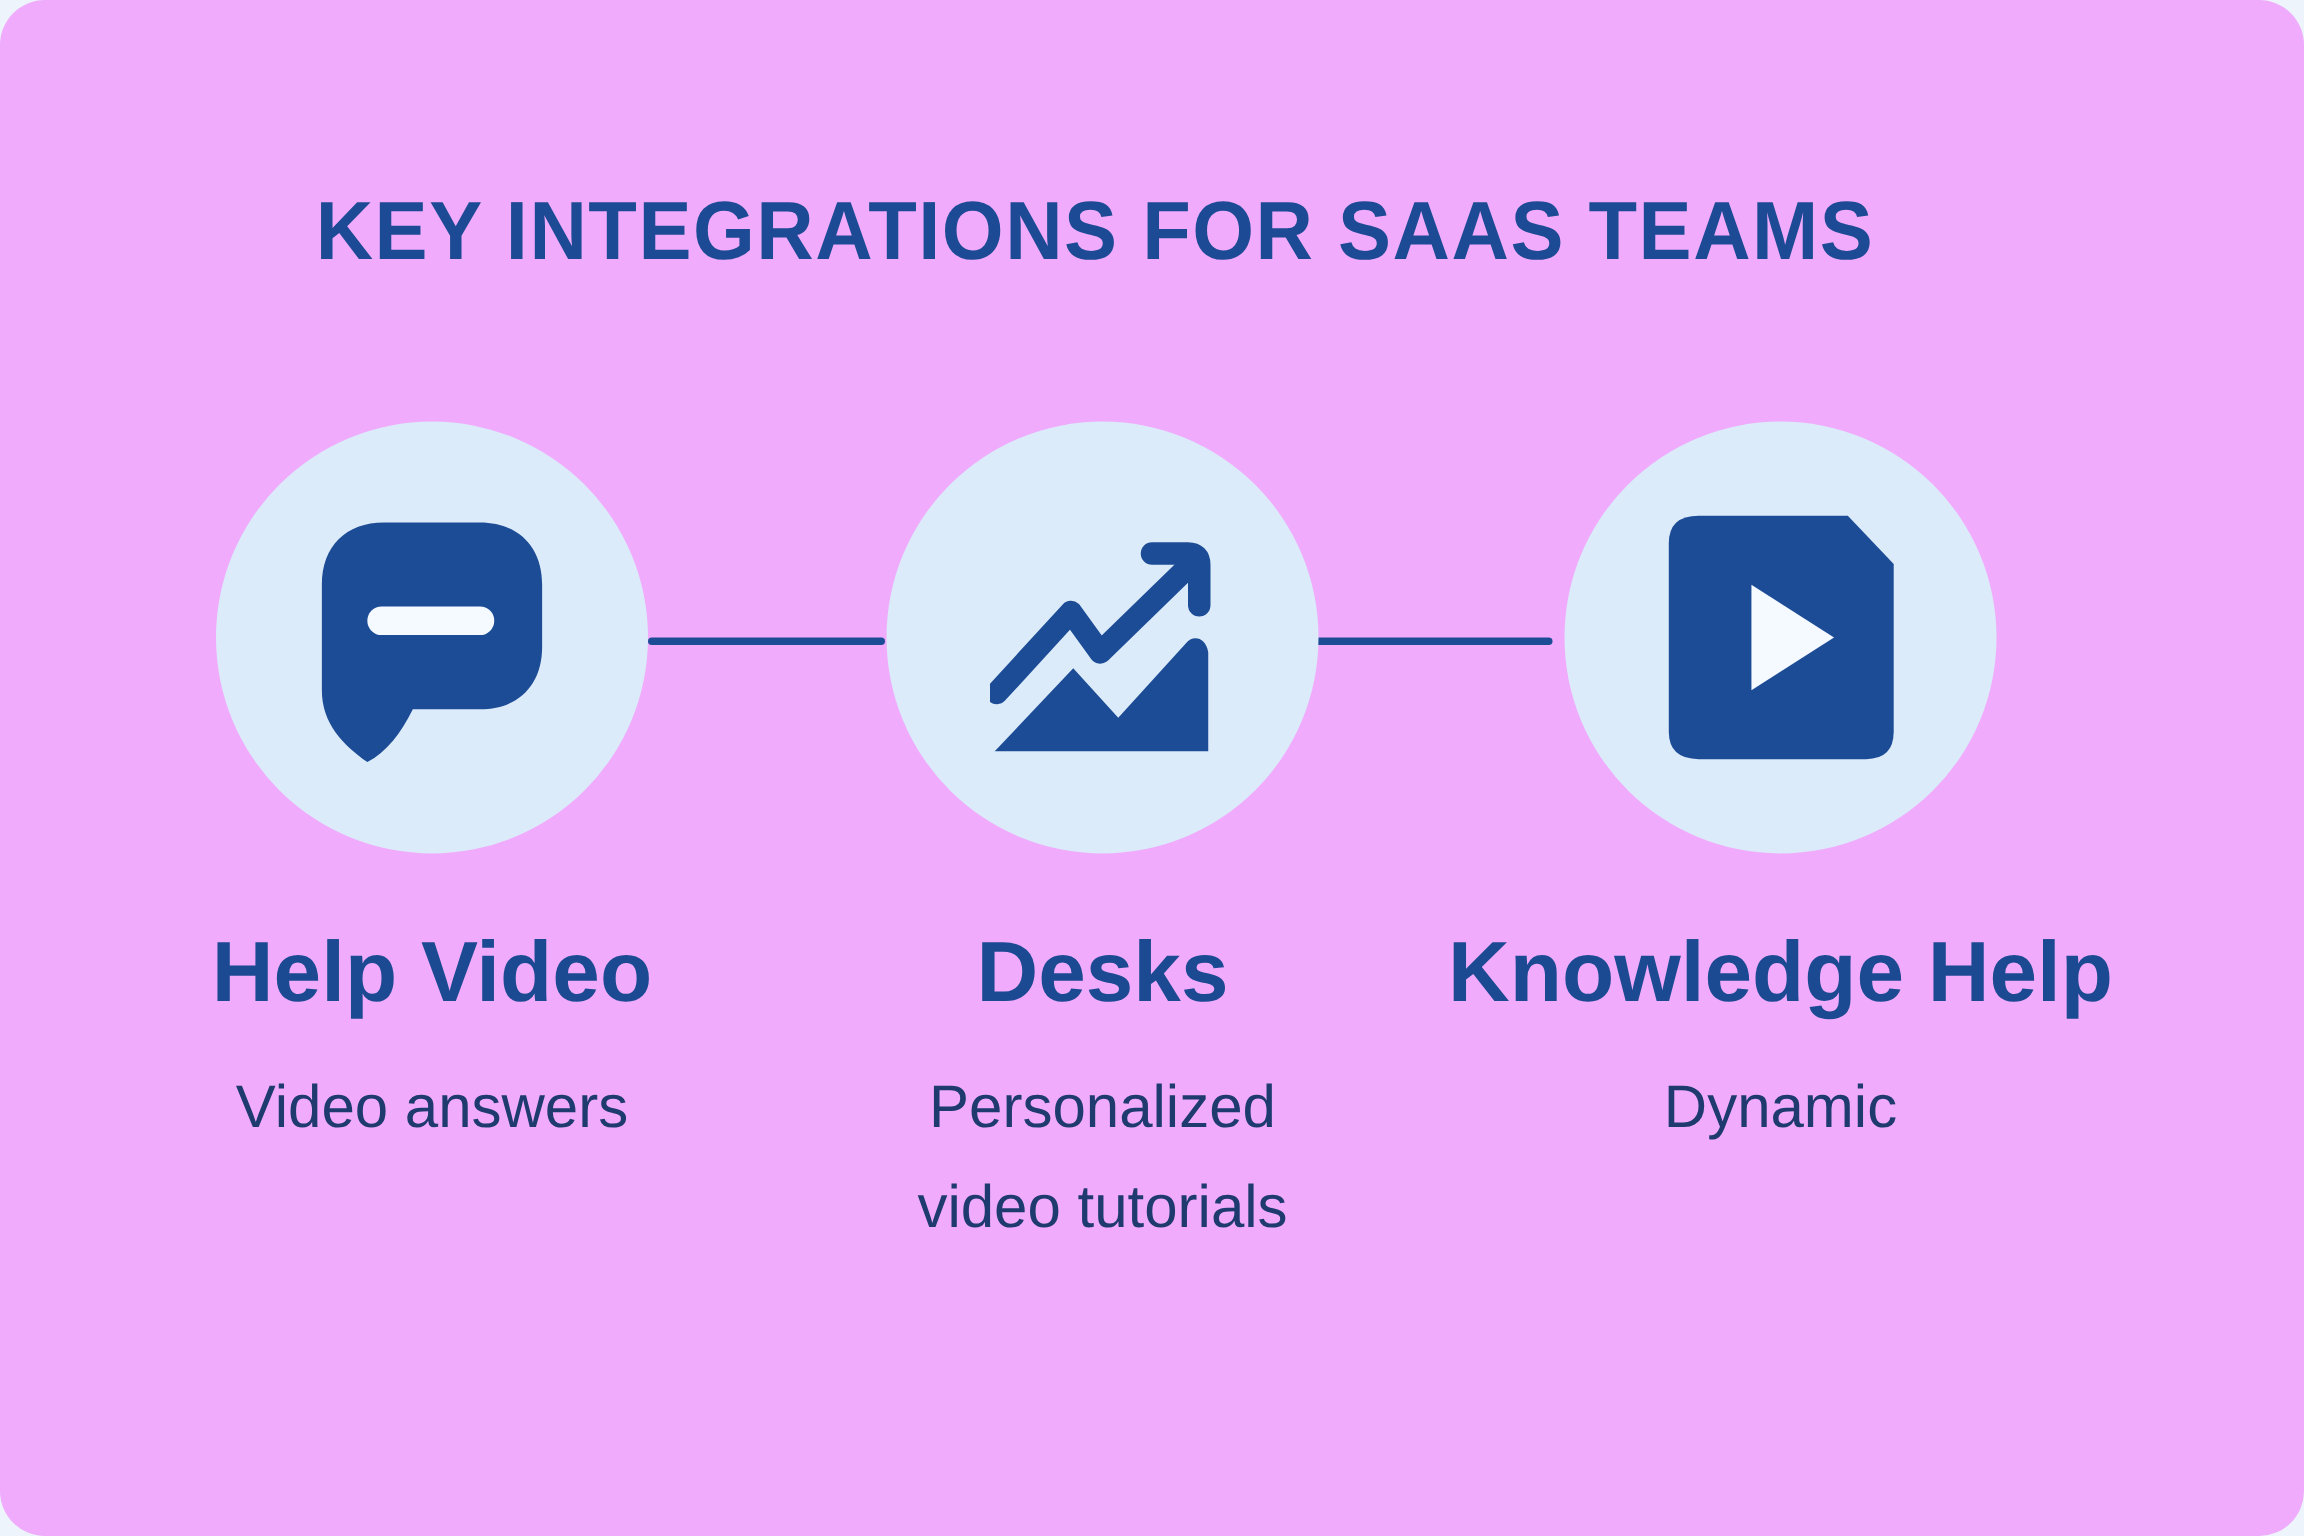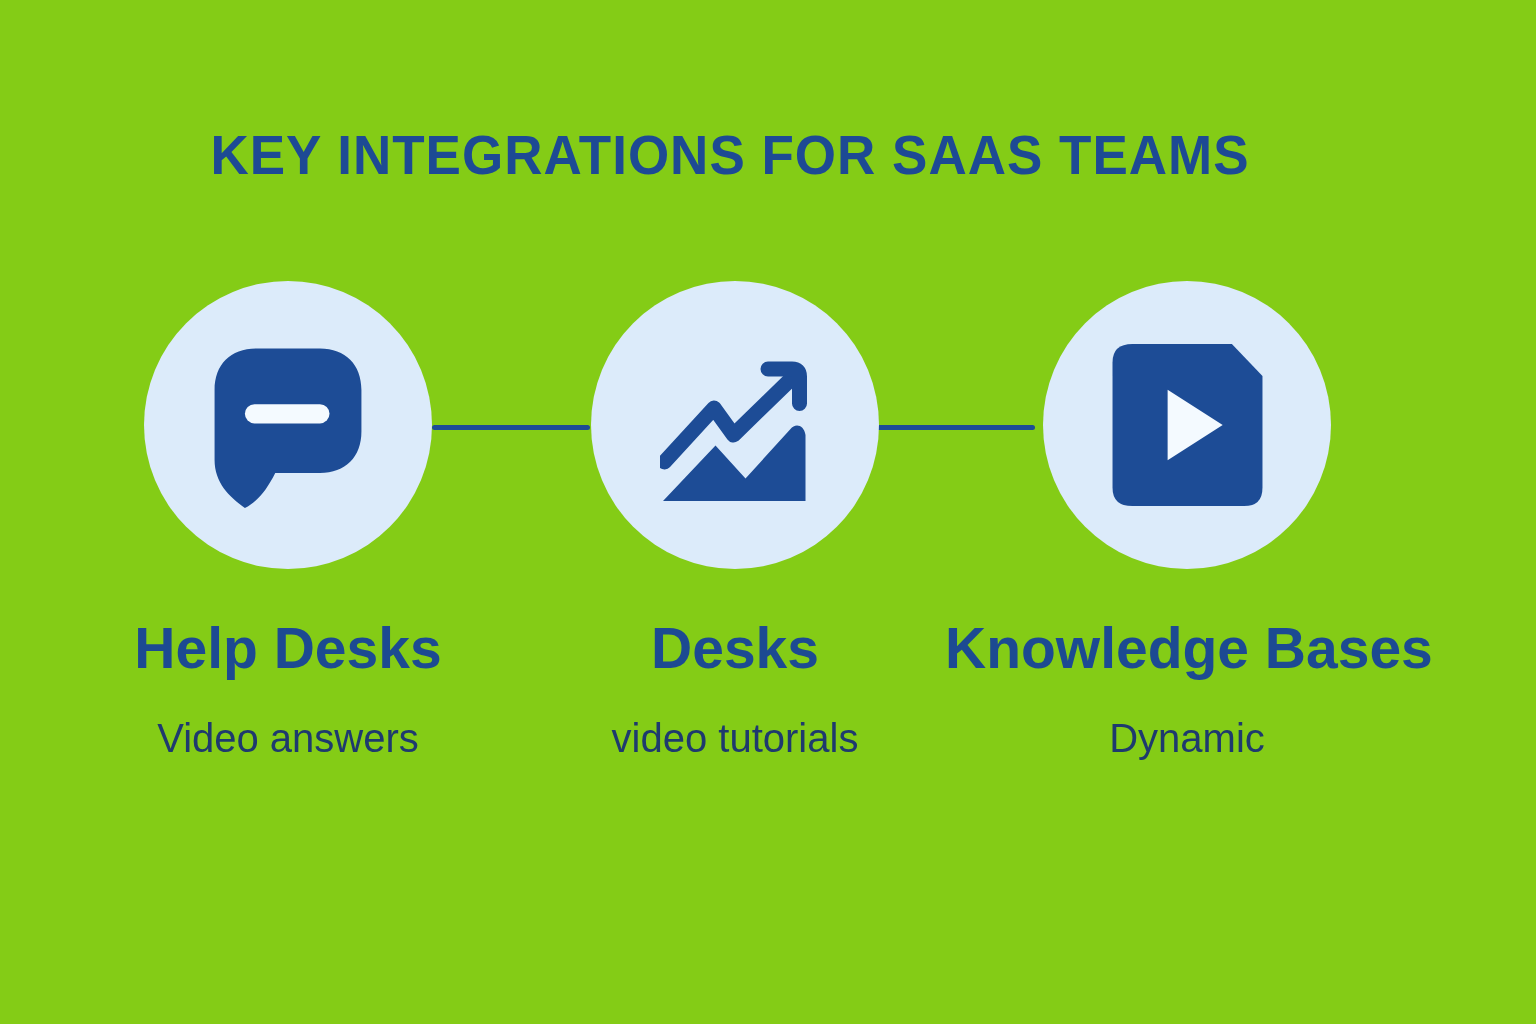--- a/index.html
+++ b/index.html
@@ -6,21 +6,22 @@
   html, body { width: 1536px; height: 1024px; }
   body {
     font-family: "Liberation Sans", sans-serif;
     background: #edf4fc;
     overflow: hidden;
   }
   .canvas {
     position: relative;
     width: 1536px;
     height: 1024px;
-    background: #84cc16;
+    background: #f0abfc;
+    border-radius: 30px;
   }
   .title {
     position: absolute;
     top: 124px;
     left: 0;
     width: 1460px;
     text-align: center;
     font-size: 53px;
     font-weight: 700;
     letter-spacing: 1px;
@@ -85,50 +86,51 @@
 
   <div class="column col-1">
     <div class="circle">
       <span>
         <svg width="160" height="166" viewBox="0 0 100 104" aria-hidden="true">
           <path d="M30,4 H70 C86,4 96,14 96,30 V56 C96,72 86,82 70,82 H42 C37,92 31,100 23,104 C13,97 4,88 4,74 V30 C4,14 14,4 30,4 Z" fill="#1d4c96"></path>
           <rect x="23" y="39" width="53" height="12" rx="6" fill="#f4faff"></rect>
         </svg>
       </span>
     </div>
-    <div class="item-heading">Help Desks</div>
+    <div class="item-heading">Help Video</div>
     <div class="item-desc">
       <div>Video answers</div>
     </div>
   </div>
 
   <div class="column col-2">
     <div class="circle">
       <span style="margin-top:8px;">
         <svg width="150" height="144" viewBox="0 0 100 96" aria-hidden="true">
           <path d="M2,96 L37,59 L57,81 L87,48 C90,44 96,45 97,52 L97,96 Z" fill="#1d4c96"></path>
           <path d="M3,70 L36,34 L49,52 L86,16" fill="none" stroke="#1d4c96" stroke-width="10" stroke-linecap="round" stroke-linejoin="round"></path>
           <path d="M72,8 H88 Q93,8 93,13 V31" fill="none" stroke="#1d4c96" stroke-width="10" stroke-linecap="round" stroke-linejoin="round"></path>
         </svg>
       </span>
     </div>
     <div class="item-heading">Desks</div>
     <div class="item-desc">
+      <div>Personalized</div>
       <div>video tutorials</div>
     </div>
   </div>
 
   <div class="column col-3">
     <div class="circle">
       <span>
         <svg width="153" height="166" viewBox="0 0 100 108" aria-hidden="true">
           <path d="M14,1 H79 L99,22 V95 Q99,107 87,107 H14 Q1,107 1,95 V13 Q1,1 14,1 Z" fill="#1d4c96"></path>
           <polygon points="37,31 37,77 73,54" fill="#f4faff"></polygon>
         </svg>
       </span>
     </div>
-    <div class="item-heading">Knowledge Bases</div>
+    <div class="item-heading">Knowledge Help</div>
     <div class="item-desc">
       <div>Dynamic</div>
     </div>
   </div>
 
 </div>
 
 </body></html>

